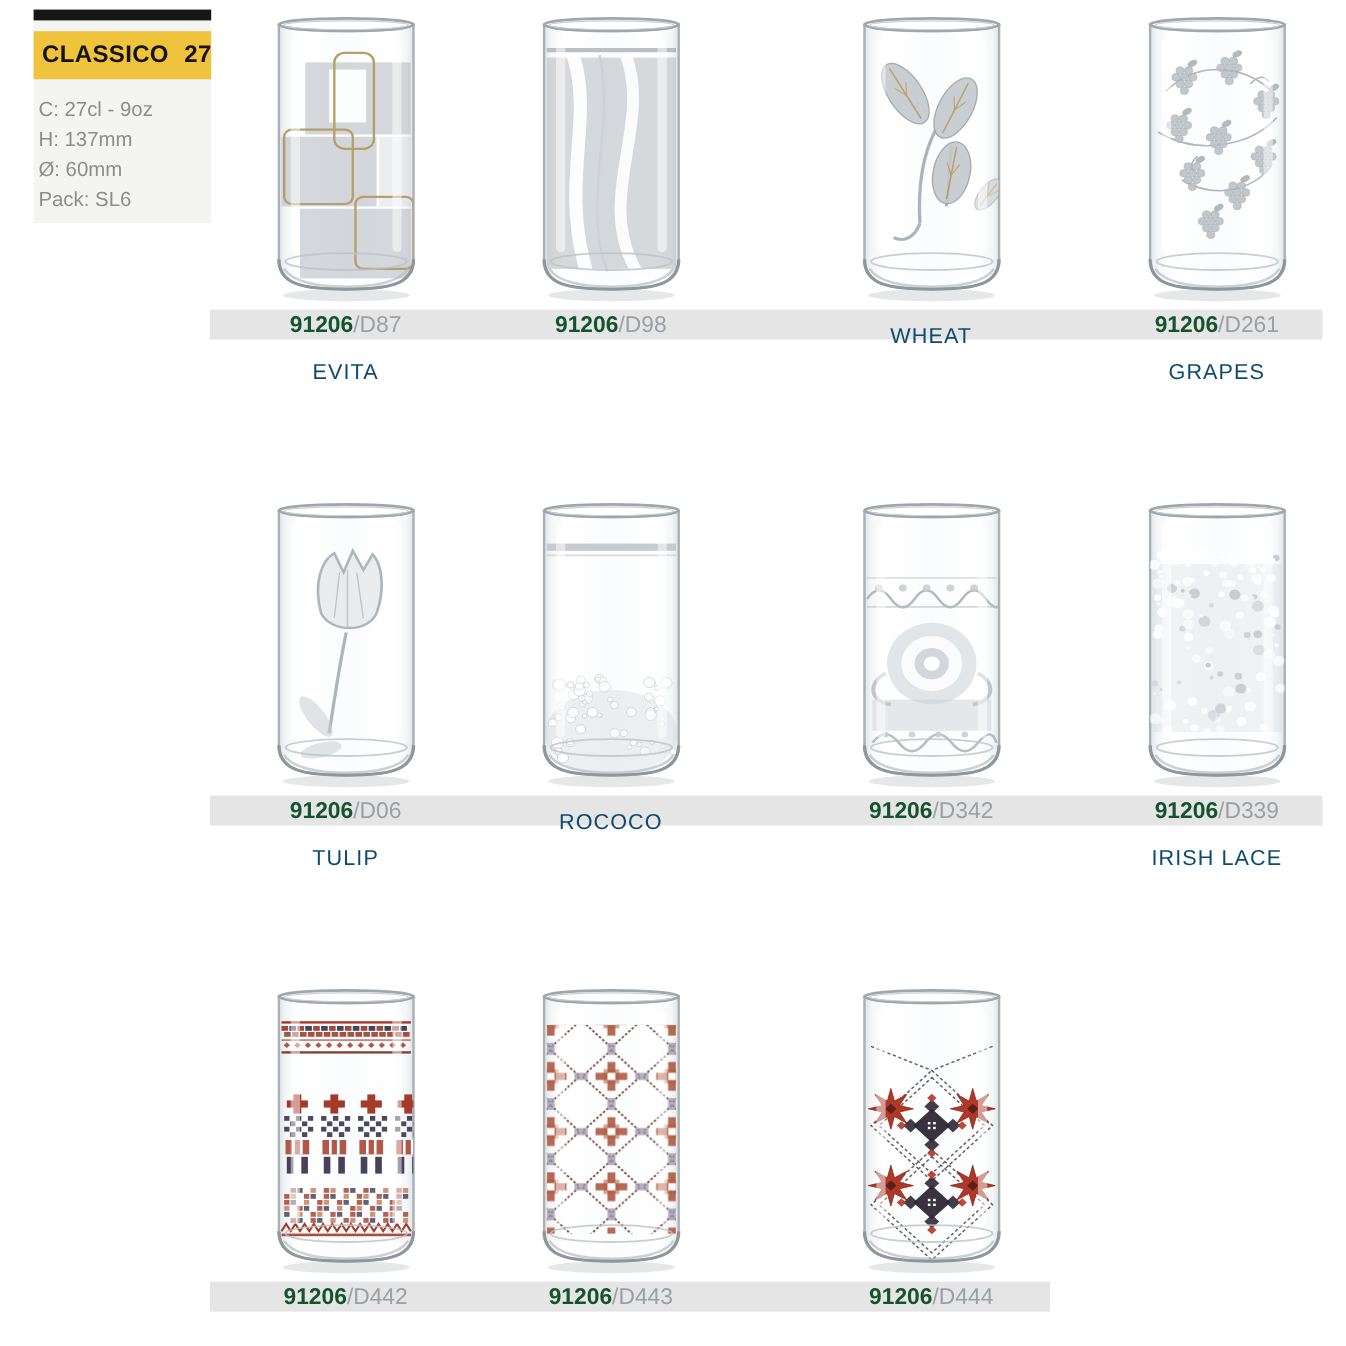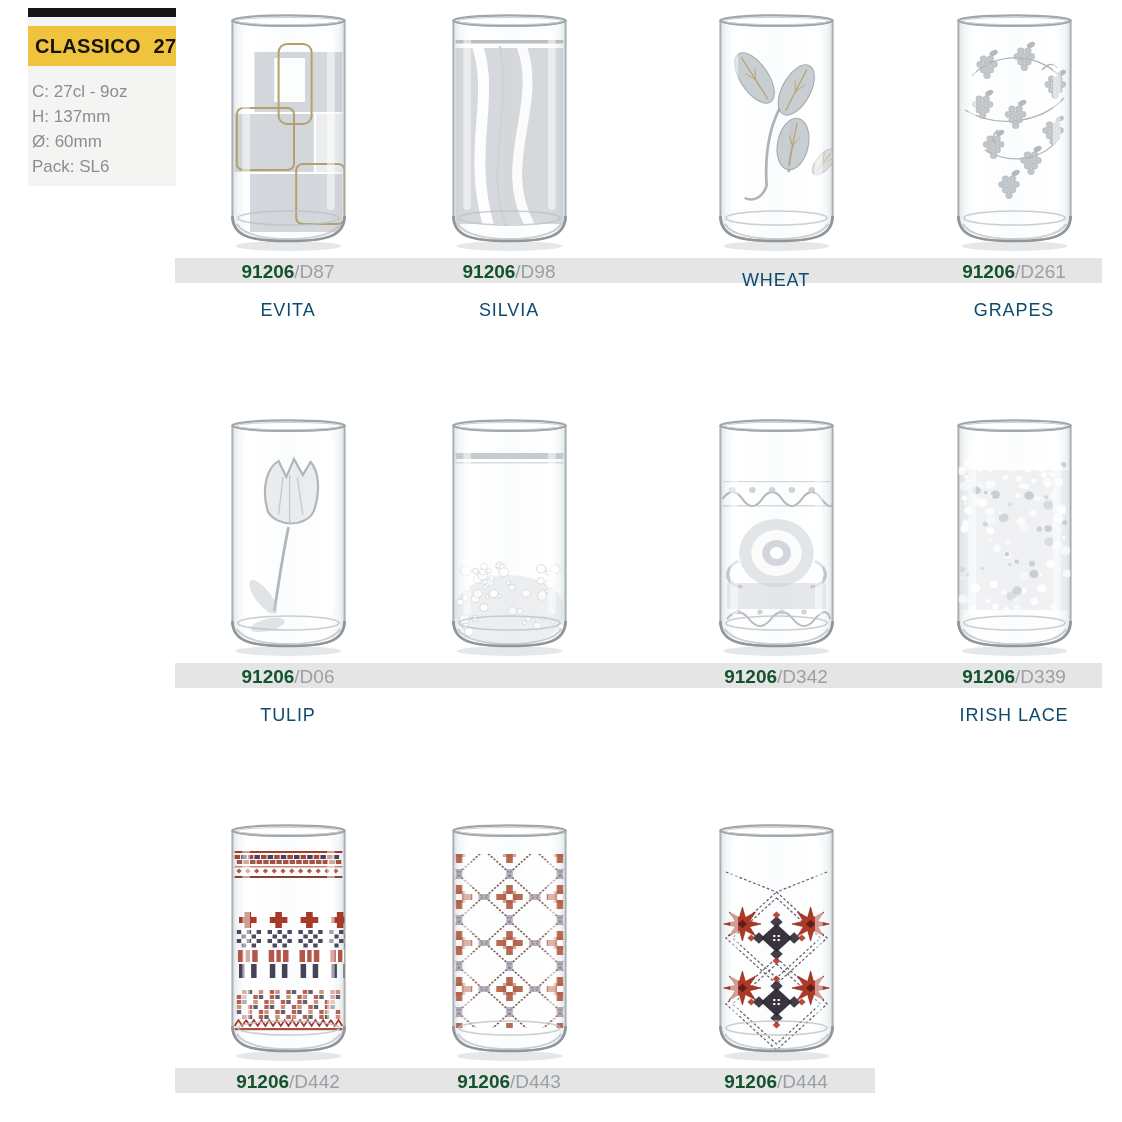--- a/index.html
+++ b/index.html
@@ -149,21 +149,20 @@
   <ellipse cx="75" cy="10.5" rx="51" ry="5.2" fill="none" stroke="#9fa6ac" stroke-width="2.2"></ellipse>
   <ellipse cx="75" cy="11" rx="47" ry="3.6" fill="none" stroke="#ccd1d5" stroke-width="1"></ellipse>
   <ellipse cx="75" cy="208" rx="46" ry="7" fill="none" stroke="#bcc2c7" stroke-width="1.5" opacity=".8"></ellipse>
   <path d="M28,214 C34,225 54,229 75,229 C96,229 116,225 122,214" fill="none" stroke="#b6bcc1" stroke-width="2" opacity=".7"></path>
   <path d="M24,206 C24,227 42,231 75,231 C108,231 126,227 126,206" fill="none" stroke="#8f969c" stroke-width="2.5"></path>
   <rect x="33" y="22" width="7" height="178" rx="3.5" fill="#ffffff" opacity=".5"></rect>
   <rect x="110" y="22" width="7" height="178" rx="3.5" fill="#ffffff" opacity=".5"></rect>
 </svg>
     </div>
   <div class="code"><span class="cb">91206</span><span class="cs">/D98</span></div>
-  <div class="pname">SILVIA</div>
 </div>
 <div class="card r1 c3">
   <div class="glass-wrap">
       <svg viewBox="0 0 150 244" preserveAspectRatio="none" xmlns="http://www.w3.org/2000/svg">
   <defs>
     <linearGradient id="bg_g2" x1="0" y1="0" x2="1" y2="0">
       <stop offset="0" stop-color="#dfe3e6"></stop>
             <stop offset="0.05" stop-color="#f3f6f7"></stop>
       <stop offset="0.15" stop-color="#ffffff"></stop>
             <stop offset="0.5" stop-color="#fbfcfd"></stop>
@@ -499,20 +498,21 @@
         </g>
   <ellipse cx="75" cy="10.5" rx="51" ry="5.2" fill="none" stroke="#9fa6ac" stroke-width="2.2"></ellipse>
   <ellipse cx="75" cy="11" rx="47" ry="3.6" fill="none" stroke="#ccd1d5" stroke-width="1"></ellipse>
   <ellipse cx="75" cy="208" rx="46" ry="7" fill="none" stroke="#bcc2c7" stroke-width="1.5" opacity=".8"></ellipse>
   <path d="M28,214 C34,225 54,229 75,229 C96,229 116,225 122,214" fill="none" stroke="#b6bcc1" stroke-width="2" opacity=".7"></path>
   <path d="M24,206 C24,227 42,231 75,231 C108,231 126,227 126,206" fill="none" stroke="#8f969c" stroke-width="2.5"></path>
   <rect x="33" y="22" width="7" height="178" rx="3.5" fill="#ffffff" opacity=".5"></rect>
   <rect x="110" y="22" width="7" height="178" rx="3.5" fill="#ffffff" opacity=".5"></rect>
 </svg>
     </div>
+  <div class="pname">ROCOCO</div>
 </div>
 <div class="card r2 c3">
   <div class="glass-wrap">
       <svg viewBox="0 0 150 244" preserveAspectRatio="none" xmlns="http://www.w3.org/2000/svg">
   <defs>
     <linearGradient id="bg_g6" x1="0" y1="0" x2="1" y2="0">
       <stop offset="0" stop-color="#dfe3e6"></stop>
             <stop offset="0.05" stop-color="#f3f6f7"></stop>
       <stop offset="0.15" stop-color="#ffffff"></stop>
             <stop offset="0.5" stop-color="#fbfcfd"></stop>

